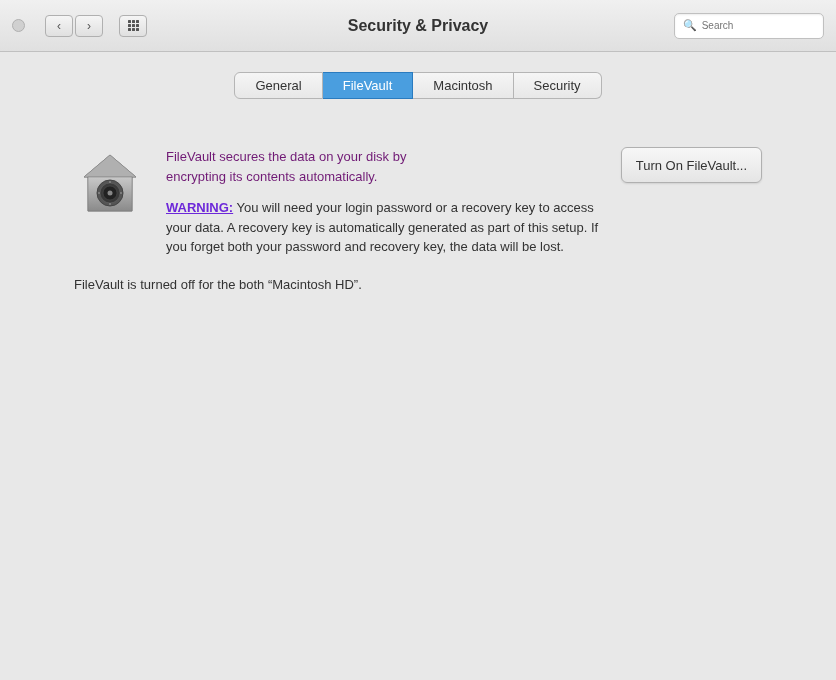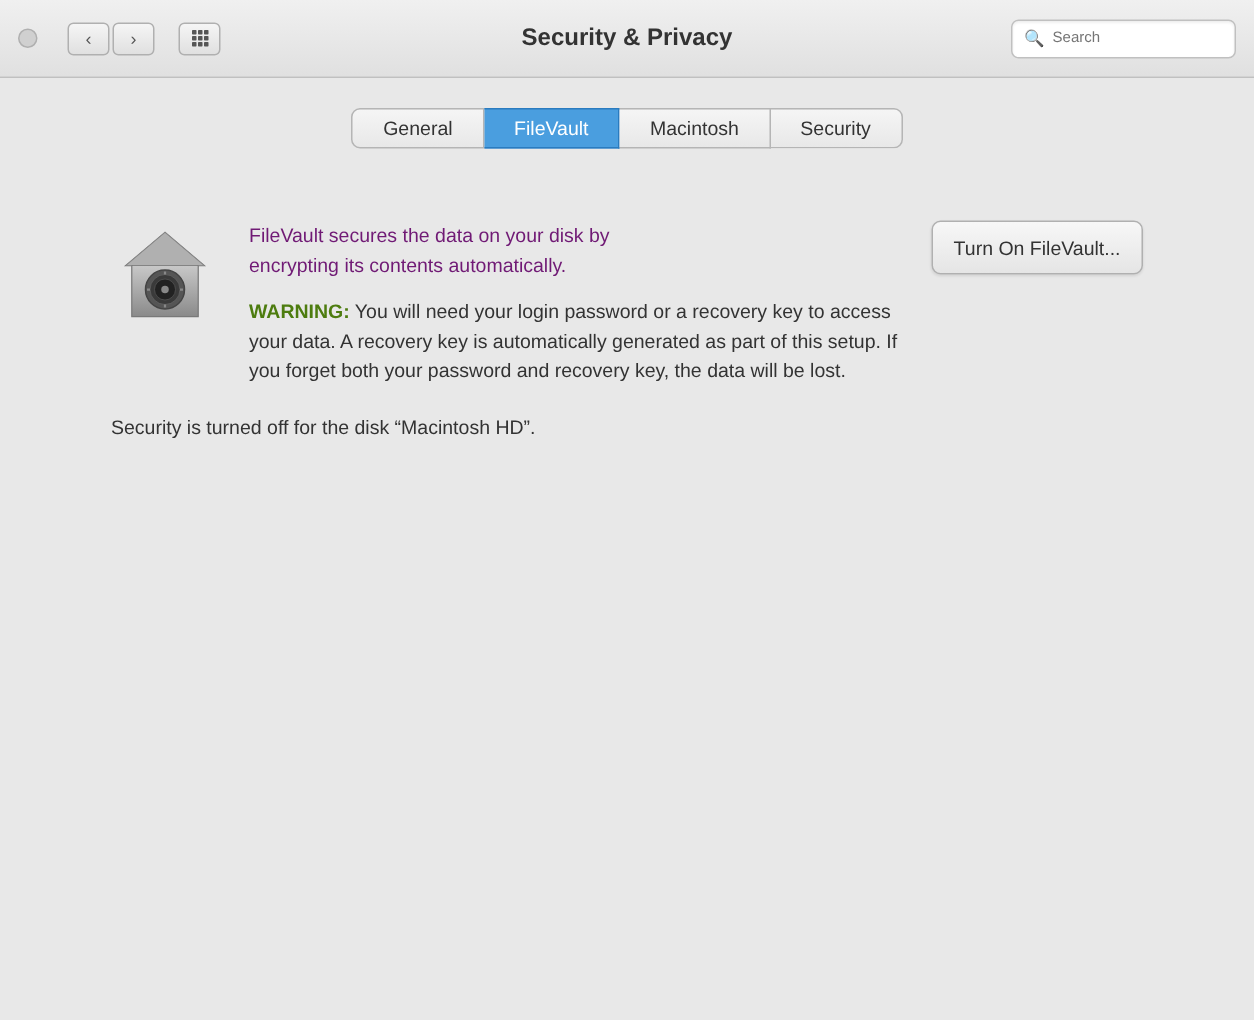--- a/index.html
+++ b/index.html
@@ -209,22 +209,23 @@
       margin-bottom: 12px;
     }
 
     .warning-text {
       font-size: 13px;
       line-height: 1.5;
       color: #333;
     }
 
     .warning-label {
-      color: #4d7c0f;
+      color: #6d28d9;
       font-weight: 600;
+      text-decoration: underline;
     }
 
     .turn-on-btn {
       flex-shrink: 0;
       padding: 17px 14px;
       background: linear-gradient(to bottom, #f7f7f7, #e5e5e5);
       border: 1px solid #b0b0b0;
       border-radius: 6px;
       font-size: 13px;
       color: #333;
@@ -339,16 +340,16 @@
         <p class="warning-text">
           <span class="warning-label">WARNING:</span><span> You will need your login password or a recovery key to access your data. A recovery key is automatically generated as part of this setup. If you forget both your password and recovery key, the data will be lost.</span>
         </p>
       </div>
 
       <div class="panel-top-right">
         <button class="turn-on-btn">Turn On FileVault...</button>
       </div>
     </div>
 
-    <p class="status-text">Security is turned off for the disk “Macintosh HD”.</p>
+    <p class="status-text">FileVault is turned off for the both “Macintosh HD”.</p>
   </div>
 
 </div>
 
 </body></html>

